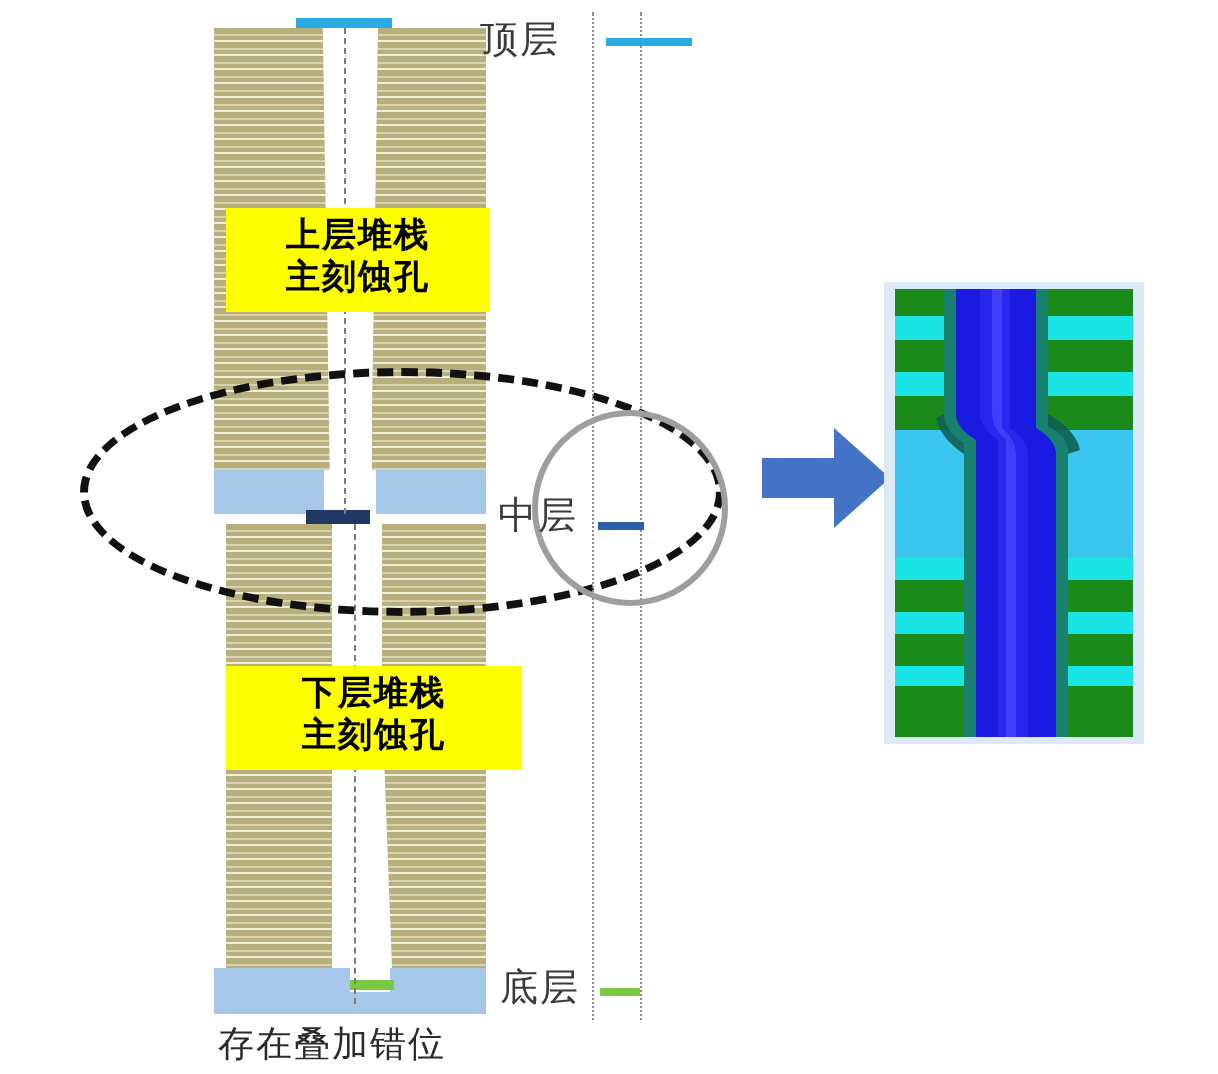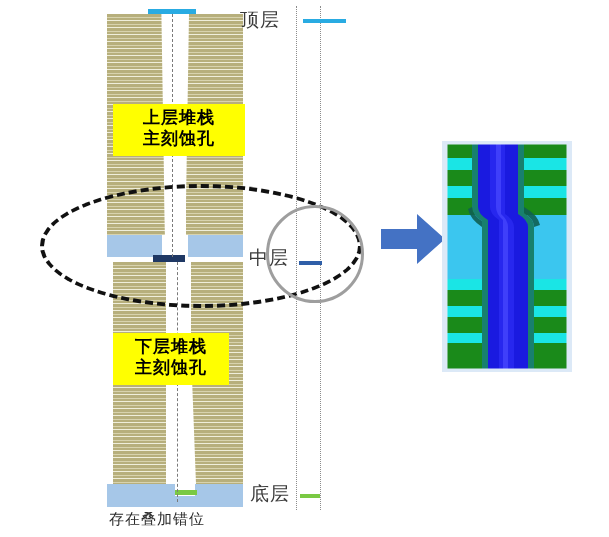--- a/index.html
+++ b/index.html
@@ -82,21 +82,21 @@
   }
   .legend-mark{position:absolute;}
   .mark-top{background:#29abe2;}
   .mark-mid{background:#2f5fa8;}
   .mark-bot{background:#7ac943;}
 
   
   .caption{
     position:absolute;
     color:#2b2b2b;
-    font-size:15px;
+    font-size:18px;
     letter-spacing:1px;
     white-space:nowrap;
   }
 
   
   .arrow{position:absolute;}
 
   
   .inset{
     position:absolute;
@@ -146,21 +146,21 @@
   <div class="bar bar-bot" style="left:175px;top:490px;width:22px;height:5px;"></div>
 
   <div class="dashcenter" style="left:172px;top:14px;height:243px;"></div>
   <div class="dashcenter" style="left:177px;top:262px;height:240px;"></div>
 
   <div class="yellow" style="left:113px;top:104px;width:132px;height:52px;">
     <div>上层堆栈</div>
     <div>主刻蚀孔</div>
   </div>
 
-  <div class="yellow" style="left:113px;top:333px;width:116px;height:52px;">
+  <div class="yellow" style="left:113px;top:333px;width:148px;height:52px;">
     <div>下层堆栈</div>
     <div>主刻蚀孔</div>
   </div>
 
   <div class="ellipse" style="left:40px;top:184px;width:322px;height:124px;"></div>
 
   <div class="guide" style="left:296px;top:6px;height:504px;"></div>
   <div class="guide" style="left:320px;top:6px;height:504px;"></div>
 
   <div class="legend-label" style="left:240px;top:7px;">顶层</div>

